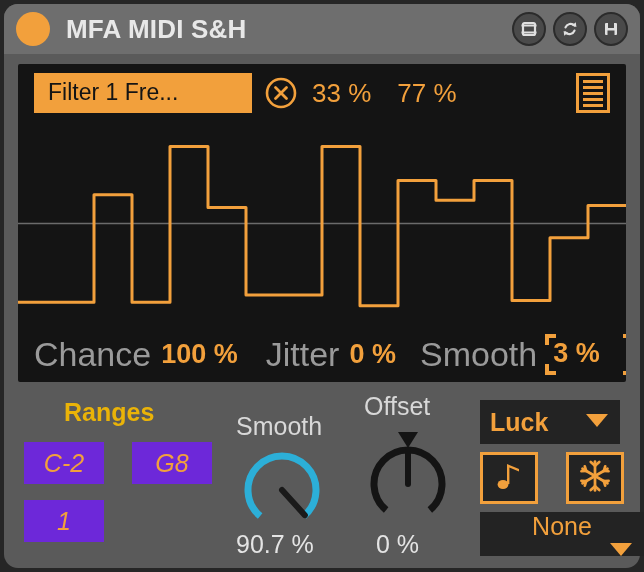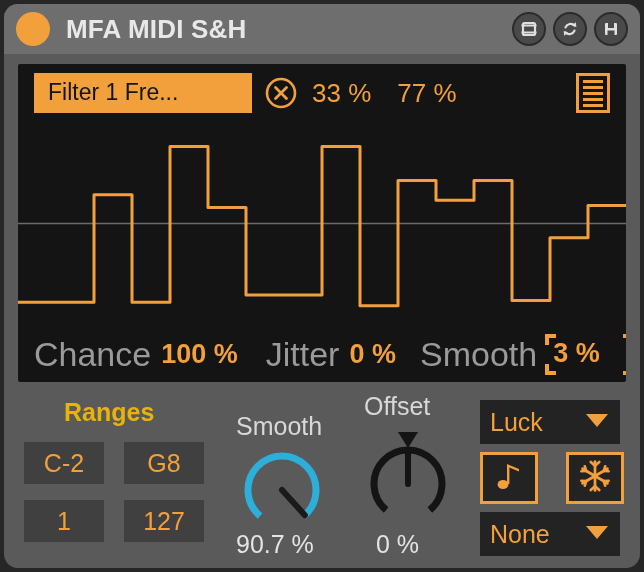--- a/index.html
+++ b/index.html
@@ -171,27 +171,27 @@
   .lower { position: absolute; left: 0; top: 386px; width: 636px; height: 178px; }
   .sec-title {
     position: absolute;
     color: #eab308;
     font-size: 25px;
     font-weight: bold;
     white-space: nowrap;
   }
   .num-box {
     position: absolute;
-    background: #404040;
+    background: #6d28d9;
     color: #f2a03c;
     font-size: 25px;
     display: flex;
     align-items: center;
     justify-content: center;
-    width: 80px; height: 42px;
+    width: 80px; height: 42px; font-style: italic;
   }
   .knob-label {
     position: absolute;
     color: #d8d8d8;
     font-size: 25px;
     white-space: nowrap;
   }
   .knob-value {
     position: absolute;
     color: #e4e4e4;
@@ -315,44 +315,43 @@
         <span class="val-orange">3 %</span>
       </span>
     </div>
   </div>
 
   <div class="lower">
 
     <div class="sec-title" style="left:60px; top:8px;">Ranges</div>
 
     <div class="num-box" style="left:20px; top:52px;">C-2</div>
-    <div class="num-box" style="left:120px; top:52px;">G8</div>
+    <div class="num-box" style="left:128px; top:52px;">G8</div>
     <div class="num-box" style="left:20px; top:110px;">1</div>
-    <div class="num-box" style="left:120px; top:110px;">127</div>
 
     <div class="knob-label" style="left:232px; top:22px;">Smooth</div>
     <div class="knob" style="left:236px; top:58px;">
       <svg width="84" height="84" viewBox="0 0 84 84">
         <path id="depth-arc" fill="none" stroke="#2cafd8" stroke-width="7" stroke-linecap="butt" d="M20.145221270657657,68.04551106604525 A34,34 0 1 1 63.85477872934234,68.04551106604525"></path>
         <line id="depth-needle" stroke="#1a1a1a" stroke-width="6" stroke-linecap="round" x1="42" y1="42" x2="64.85607856182355" y2="67.17140585616445"></line>
       </svg>
     </div>
     <div class="knob-value" style="left:232px; top:140px;">90.7 %</div>
 
     <div class="knob-label" style="left:360px; top:2px;">Offset</div>
     <div class="knob" style="left:362px; top:38px;">
       <svg width="84" height="98" viewBox="0 0 84 98">
         <polygon points="32,4 52,4 42,20" fill="#141414"></polygon>
         <path id="offset-arc" fill="none" stroke="#141414" stroke-width="7" stroke-linecap="butt" d="M20.145221270657657,82.04551106604525 A34,34 0 1 1 63.85477872934234,82.04551106604525"></path>
         <line id="offset-needle" stroke="#141414" stroke-width="6" stroke-linecap="round" x1="42" y1="56" x2="42" y2="22"></line>
       </svg>
     </div>
     <div class="knob-value" style="left:372px; top:140px;">0 %</div>
 
-    <div class="dropdown" style="left:476px; top:10px; width:140px; height:44px;">
+    <div class="dropdown" style="left:476px; top:10px; width:140px; height:44px;font-weight:bold;">
       <span class="dd-text">Luck</span>
       <span class="dd-arrow">
         <svg width="26" height="16" viewBox="0 0 26 16">
             <polygon points="2,2 24,2 13,15" fill="#f2a03c"></polygon>
           </svg>
       </span>
     </div>
 
     <div class="toggle" style="left:476px; top:62px; width:58px; height:52px;">
       <span>
@@ -380,21 +379,21 @@
               <line x1="30.4" y1="26" x2="32" y2="31.4"></line>
             <line x1="9.6" y1="26" x2="4" y2="25.6"></line>
               <line x1="9.6" y1="26" x2="8" y2="31.4"></line>
             <line x1="30.4" y1="14" x2="36" y2="14.4"></line>
               <line x1="30.4" y1="14" x2="32" y2="8.6"></line>
           </g>
         </svg>
       </span>
     </div>
 
-    <div class="dropdown" style="left:476px; top:122px; width:140px; height:44px;">
+    <div class="dropdown" style="left:476px; top:122px; width:164px; height:44px;flex-direction:column;">
       <span class="dd-text">None</span>
       <span class="dd-arrow">
         <svg width="26" height="16" viewBox="0 0 26 16">
             <polygon points="2,2 24,2 13,15" fill="#f2a03c"></polygon>
           </svg>
       </span>
     </div>
 
   </div>
 </div>

